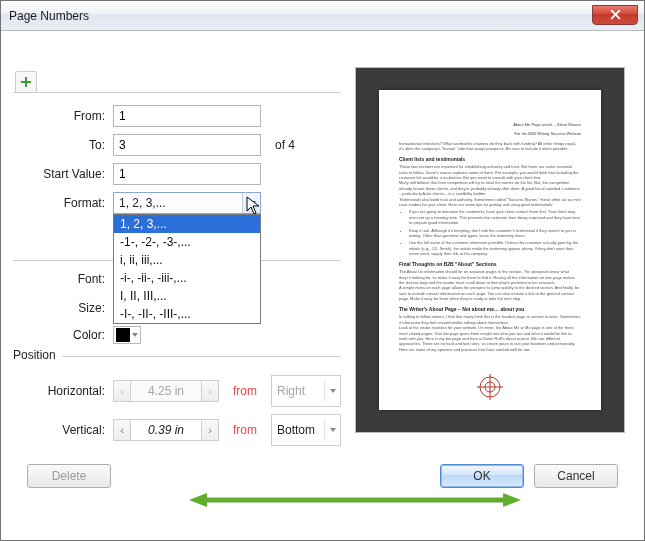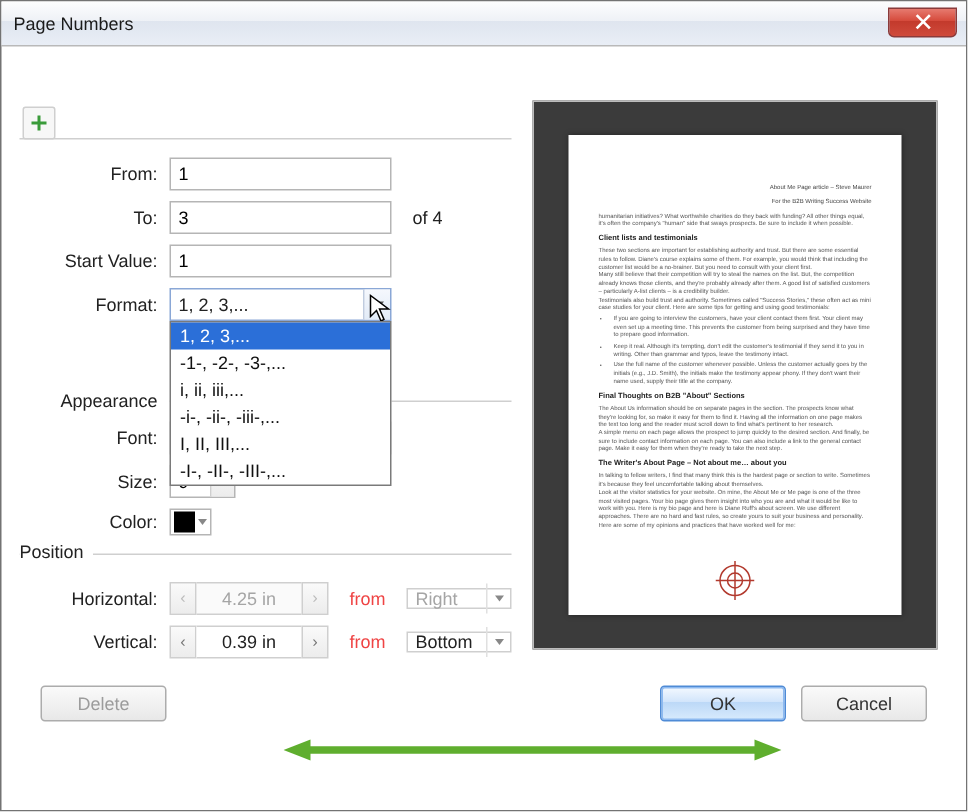--- a/index.html
+++ b/index.html
@@ -52,21 +52,21 @@
   .color-swatch .ar { width:10px; margin-left:auto; display:flex; justify-content:center; }
 
   .pos-group { margin-top:12px; border-top:1px solid #cfcfcf; position:relative; padding-top:18px; }
   .pos-group .legend { position:absolute; top:-9px; left:0; background:#fff; padding:0 6px 0 0; font-size:12px; color:#222; }
 
   .spin { display:flex; align-items:center; }
   .spin .btn { width:18px; height:22px; border:1px solid #cfcfcf; background:linear-gradient(#fafafa,#ececec); display:flex; align-items:center; justify-content:center; color:#777; font-size:11px; }
   .spin .btn.dis { color:#bbb; }
   .spin input { width:70px; height:22px; border-top:1px solid #cfcfcf; border-bottom:1px solid #cfcfcf; border-left:none; border-right:none; text-align:center; font-size:12px; color:#888; }
   .from-lbl { font-size:12px; margin:0 8px; color:#ef4444; }
-  .mini-combo { width:70px; height:14px; border:1px solid #cfcfcf; display:flex; align-items:center; background:#fff; }
+  .mini-combo { width:70px; height:32px; border:1px solid #cfcfcf; display:flex; align-items:center; background:#fff; }
   .mini-combo .v { flex:1; padding:0 5px; font-size:12px; color:#777; }
   .mini-combo .ar { width:16px; height:20px; border-left:1px solid #e0e0e0; display:flex; align-items:center; justify-content:center; }
   .spin.dis input, .mini-combo.dis .v { color:#a5a5a5; }
 
   .center-row { display:flex; align-items:center; margin:8px 0 8px 100px; position:relative; }
   .center-ring { position:absolute; left:-12px; top:-7px; width:84px; height:30px; border:3px solid #c8202b; border-radius:50%/50%; }
   .chk { width:14px; height:14px; border:1px solid #6f8db6; background:#fff; display:flex; align-items:center; justify-content:center; margin-right:6px; }
   .chk svg { width:10px; height:10px; }
   .center-lbl { font-size:12px; color:#222; }
 
@@ -156,21 +156,20 @@
                   <div class="opt">i, ii, iii,...</div>
                   <div class="opt">-i-, -ii-, -iii-,...</div>
                   <div class="opt">I, II, III,...</div>
                   <div class="opt">-I-, -II-, -III-,...</div>
                 </div>
               </div>
             </div>
           </div>
 
           <div class="row" style="margin-top:46px;">
-            <div class="lbl">Appearance</div>
             <div class="ctrl" style="flex:1;">
                 <div style="flex:1;height:1px;background:#cfcfcf;width:210px;"></div>
               </div>
           </div>
           <div class="row">
             <div class="lbl">Font:</div>
             <div class="ctrl">
                 <input class="text w140" value="" style="">
               </div>
           </div>
@@ -218,21 +217,21 @@
               </div>
             </div>
           </div>
 
 
           <div class="row">
             <div class="lbl">Vertical:</div>
             <div class="ctrl">
               <div class="spin">
                 <div class="btn">‹</div>
-                <input style="color: rgb(34, 34, 34);" value="0.39 in">
+                <input style="color: rgb(34, 34, 34); font-style: italic;" value="0.39 in">
                 <div class="btn">›</div>
               </div>
               <span class="from-lbl">from</span>
               <div class="mini-combo">
                 <div class="v" style="color:#222;">Bottom</div>
                 <div class="ar">
                     <div class="tri sm"></div>
                   </div>
               </div>
             </div>

